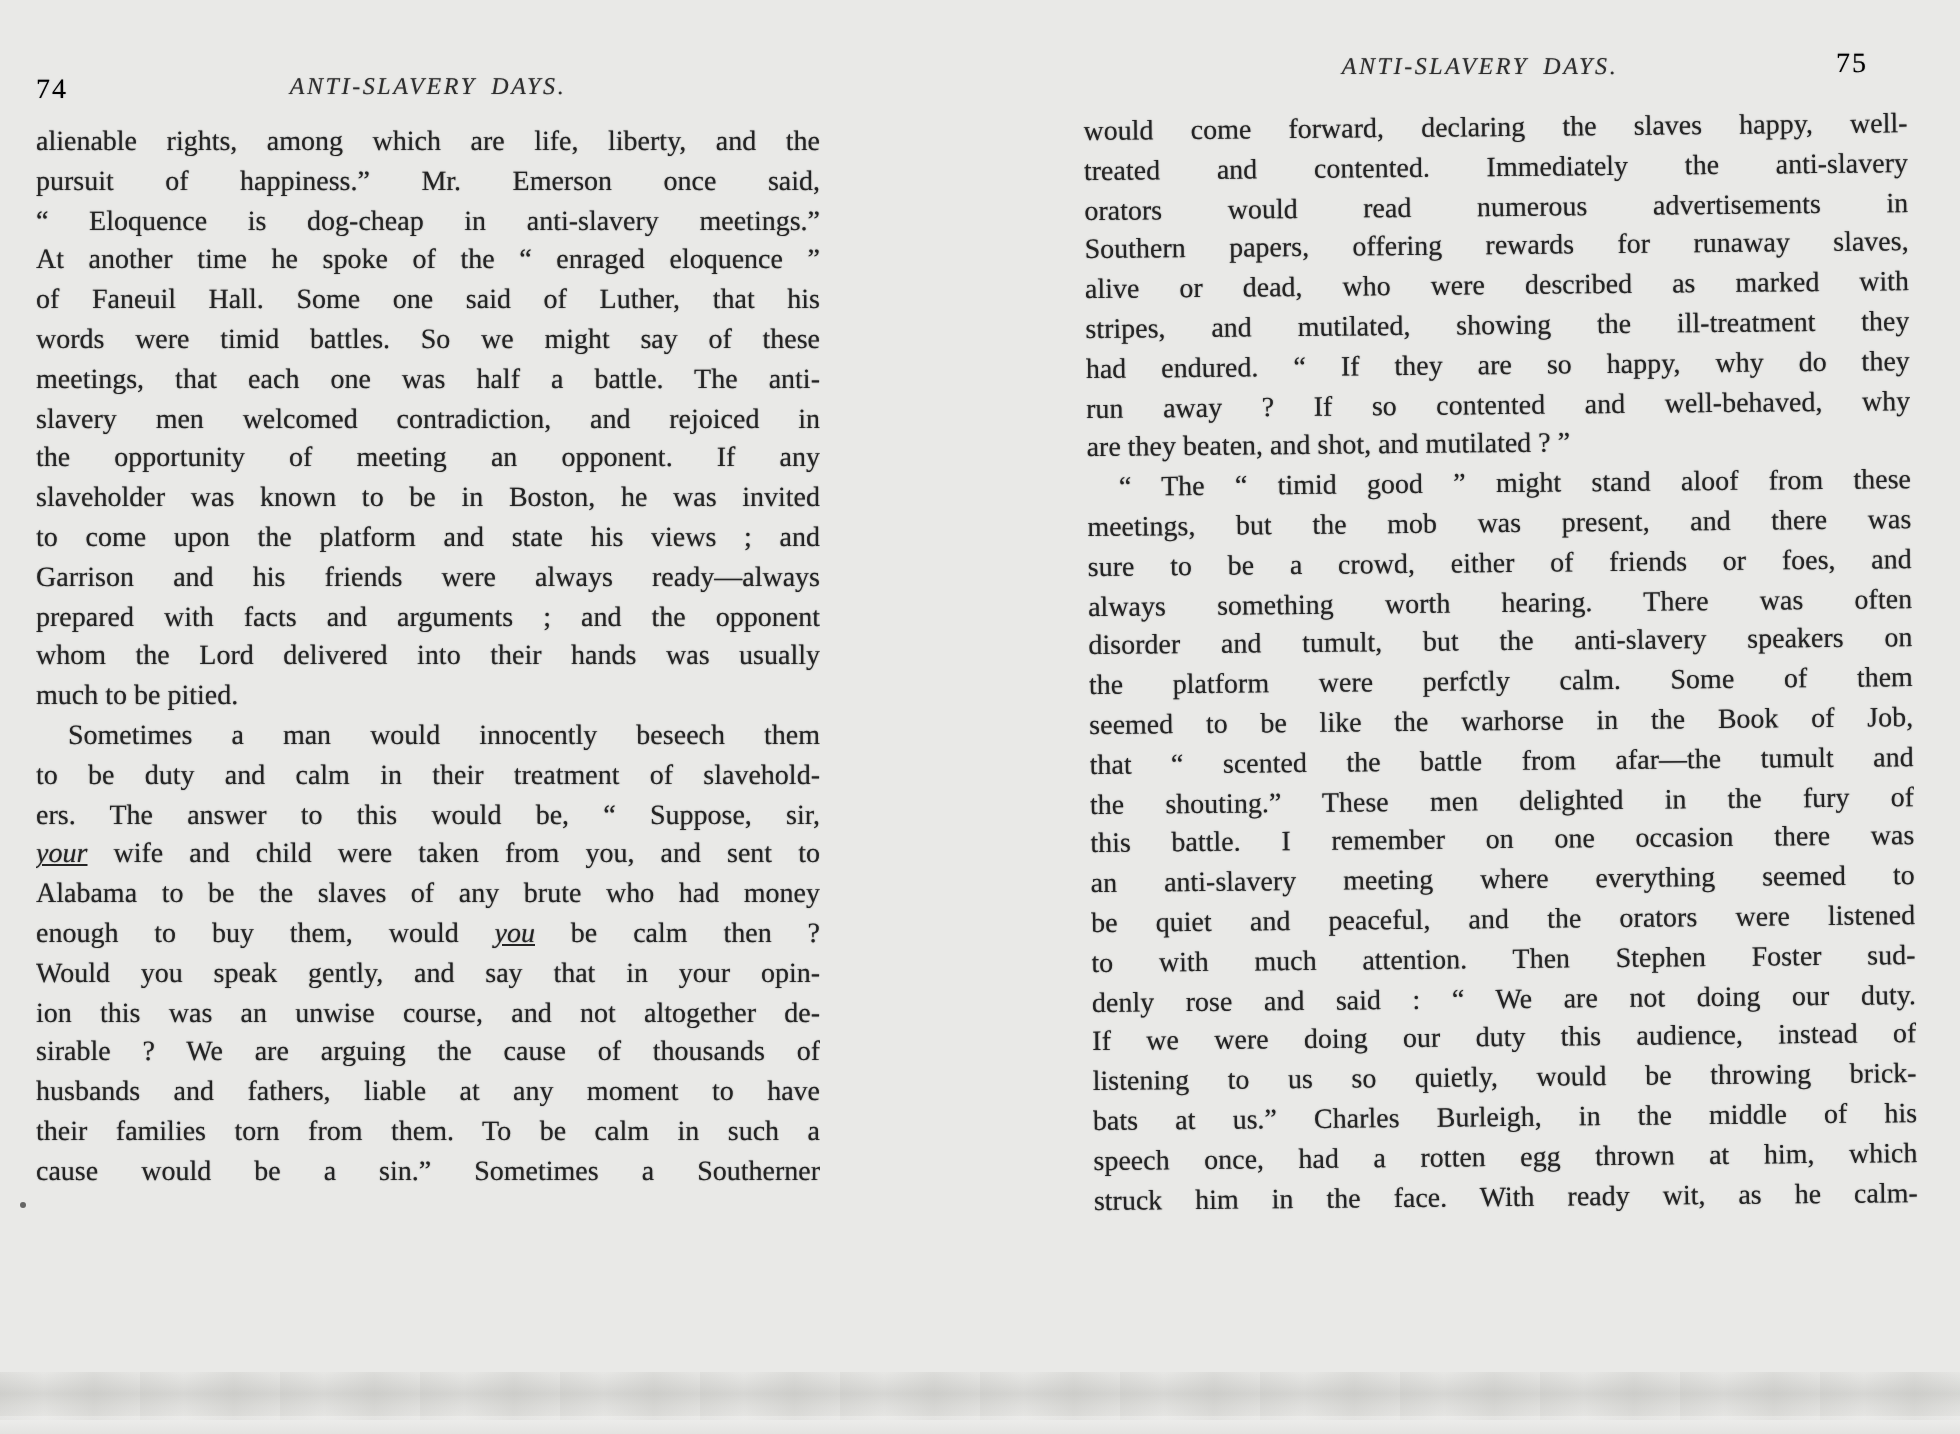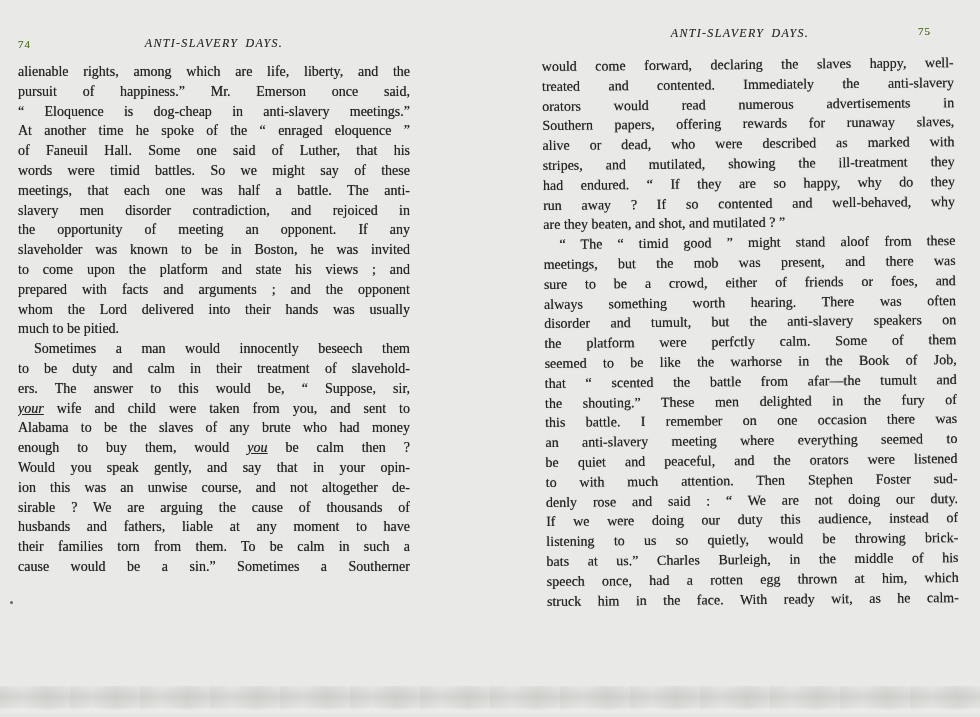--- a/index.html
+++ b/index.html
@@ -12,23 +12,23 @@
     position: relative;
     overflow: hidden;
   }
   .sheet { position:absolute; inset:0; }
   .page { position:absolute; top:0; width:490px; height:608px; }
   .page-left  { left:0; }
   .page-right { left:490px; }
 
   .page-num {
     position:absolute;
-    font-size:11px;
+    font-size:14px;
     letter-spacing:1px;
-    color:#4d7c0f;
+    color:#000000;
     text-shadow:0 0 0.6px rgba(30,30,30,0.55);
   }
   .page-left  .page-num { left:18px;  top:38px; }
   .page-right .page-num { left:428px; top:25px; }
 
   .running-title {
     position:absolute;
     display:block;
     text-align:center;
     font-style:italic;
@@ -100,24 +100,25 @@
     <span class="page-num">74</span>
     <span class="running-title">ANTI-SLAVERY DAYS.</span>
     <div class="page-body">
         <div class="text-line"><span>alienable rights, among which are life, liberty, and the</span></div>
         <div class="text-line"><span>pursuit of happiness.” Mr. Emerson once said,</span></div>
         <div class="text-line"><span>“ Eloquence is dog-cheap in anti-slavery meetings.”</span></div>
         <div class="text-line"><span>At another time he spoke of the “ enraged eloquence ”</span></div>
         <div class="text-line"><span>of Faneuil Hall. Some one said of Luther, that his</span></div>
         <div class="text-line"><span>words were timid battles. So we might say of these</span></div>
         <div class="text-line"><span>meetings, that each one was half a battle. The anti-</span></div>
-        <div class="text-line"><span>slavery men disorder contradiction, and rejoiced in</span></div>
+        <div class="text-line"><span>slavery men welcomed contradiction, and rejoiced in</span></div>
         <div class="text-line"><span>the opportunity of meeting an opponent. If any</span></div>
         <div class="text-line"><span>slaveholder was known to be in Boston, he was invited</span></div>
         <div class="text-line"><span>to come upon the platform and state his views ; and</span></div>
+        <div class="text-line"><span>Garrison and his friends were always ready—always</span></div>
         <div class="text-line"><span>prepared with facts and arguments ; and the opponent</span></div>
         <div class="text-line"><span>whom the Lord delivered into their hands was usually</span></div>
         <div class="text-line para-end"><span>much to be pitied.</span></div>
         <div class="text-line indent"><span>Sometimes a man would innocently beseech them</span></div>
         <div class="text-line"><span>to be duty and calm in their treatment of slavehold-</span></div>
         <div class="text-line"><span>ers. The answer to this would be, “ Suppose, sir,</span></div>
         <div class="text-line"><span class="ital">your</span><span> wife and child were taken from you, and sent to</span></div>
         <div class="text-line"><span>Alabama to be the slaves of any brute who had money</span></div>
         <div class="text-line"><span>enough to buy them, would </span><span class="ital">you</span><span> be calm then ?</span></div>
         <div class="text-line"><span>Would you speak gently, and say that in your opin-</span></div>

